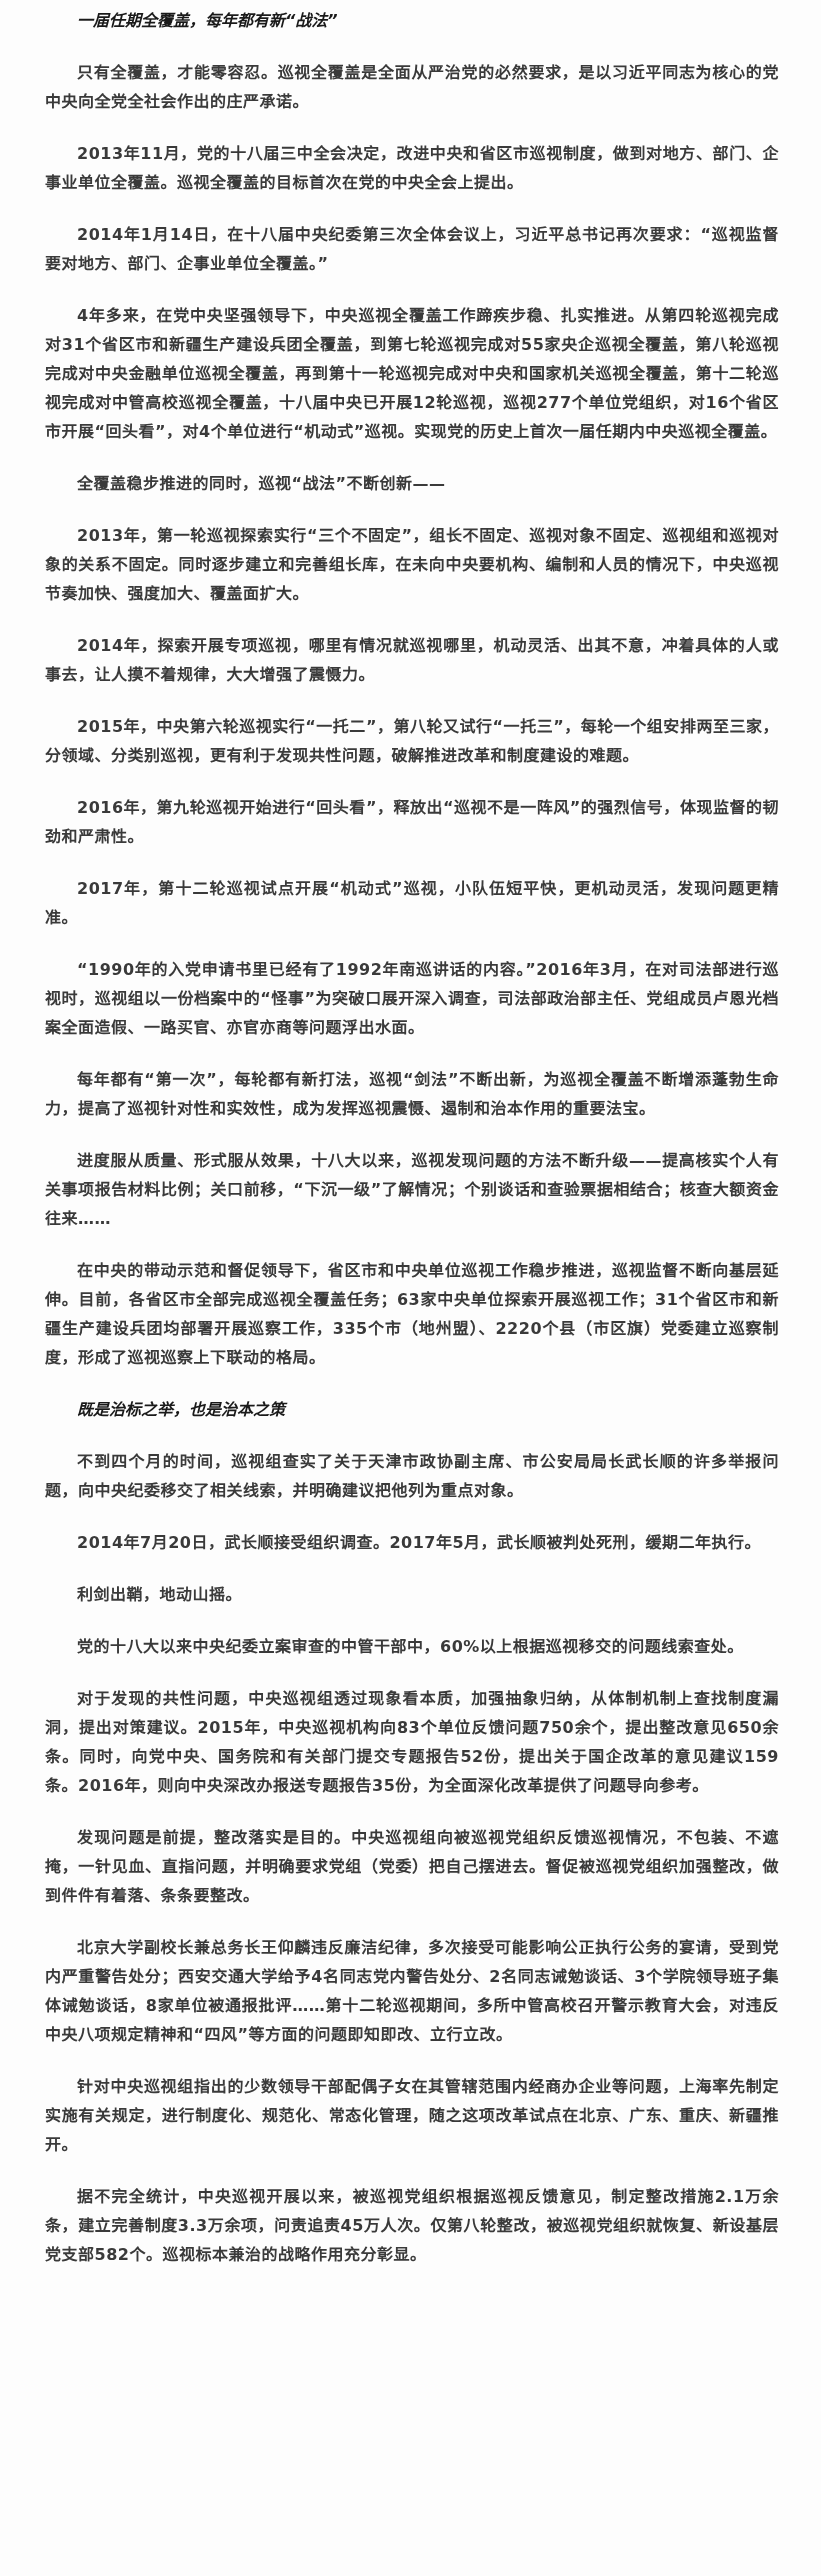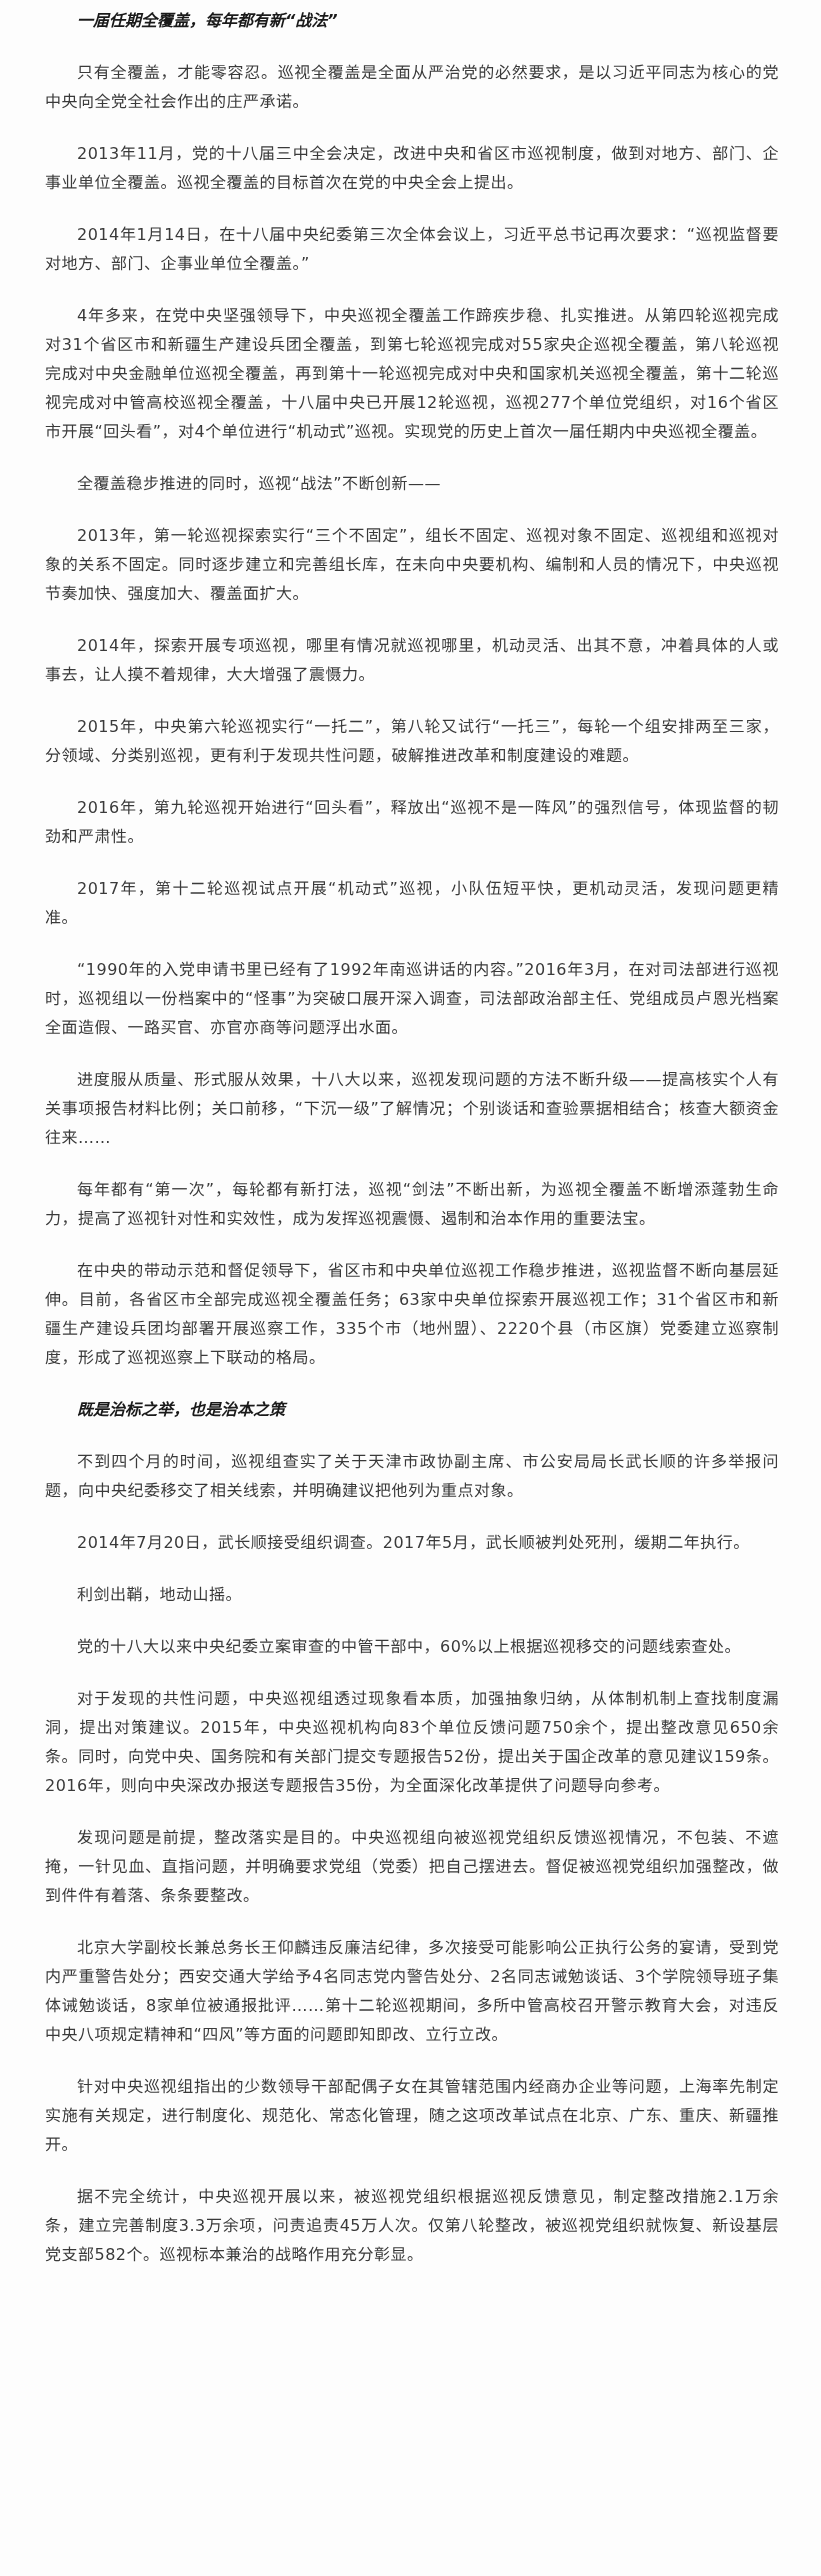--- a/index.html
+++ b/index.html
@@ -23,21 +23,21 @@
     line-height: 29px;
     font-weight: bold;
     color: #1a1a1a;
     text-indent: 2em;
     margin: 0 0 23px 0;
     font-style: italic;
   }
   .article p.paragraph {
     font-size: 16px;
     line-height: 29px;
-    font-weight: normal;
+    font-weight: bold;
     color: #3a3a3a;
     text-indent: 2em;
     margin: 0 0 23px 0;
     text-align: justify;
     letter-spacing: 0.5px;
   }
 </style>
 </head>
 <body>
 
@@ -47,22 +47,22 @@
     <p class="paragraph">2013年11月，党的十八届三中全会决定，改进中央和省区市巡视制度，做到对地方、部门、企事业单位全覆盖。巡视全覆盖的目标首次在党的中央全会上提出。</p>
     <p class="paragraph">2014年1月14日，在十八届中央纪委第三次全体会议上，习近平总书记再次要求：“巡视监督要对地方、部门、企事业单位全覆盖。”</p>
     <p class="paragraph">4年多来，在党中央坚强领导下，中央巡视全覆盖工作蹄疾步稳、扎实推进。从第四轮巡视完成对31个省区市和新疆生产建设兵团全覆盖，到第七轮巡视完成对55家央企巡视全覆盖，第八轮巡视完成对中央金融单位巡视全覆盖，再到第十一轮巡视完成对中央和国家机关巡视全覆盖，第十二轮巡视完成对中管高校巡视全覆盖，十八届中央已开展12轮巡视，巡视277个单位党组织，对16个省区市开展“回头看”，对4个单位进行“机动式”巡视。实现党的历史上首次一届任期内中央巡视全覆盖。</p>
     <p class="paragraph">全覆盖稳步推进的同时，巡视“战法”不断创新——</p>
     <p class="paragraph">2013年，第一轮巡视探索实行“三个不固定”，组长不固定、巡视对象不固定、巡视组和巡视对象的关系不固定。同时逐步建立和完善组长库，在未向中央要机构、编制和人员的情况下，中央巡视节奏加快、强度加大、覆盖面扩大。</p>
     <p class="paragraph">2014年，探索开展专项巡视，哪里有情况就巡视哪里，机动灵活、出其不意，冲着具体的人或事去，让人摸不着规律，大大增强了震慑力。</p>
     <p class="paragraph">2015年，中央第六轮巡视实行“一托二”，第八轮又试行“一托三”，每轮一个组安排两至三家，分领域、分类别巡视，更有利于发现共性问题，破解推进改革和制度建设的难题。</p>
     <p class="paragraph">2016年，第九轮巡视开始进行“回头看”，释放出“巡视不是一阵风”的强烈信号，体现监督的韧劲和严肃性。</p>
     <p class="paragraph">2017年，第十二轮巡视试点开展“机动式”巡视，小队伍短平快，更机动灵活，发现问题更精准。</p>
     <p class="paragraph">“1990年的入党申请书里已经有了1992年南巡讲话的内容。”2016年3月，在对司法部进行巡视时，巡视组以一份档案中的“怪事”为突破口展开深入调查，司法部政治部主任、党组成员卢恩光档案全面造假、一路买官、亦官亦商等问题浮出水面。</p>
+    <p class="paragraph">每年都有“第一次”，每轮都有新打法，巡视“剑法”不断出新，为巡视全覆盖不断增添蓬勃生命力，提高了巡视针对性和实效性，成为发挥巡视震慑、遏制和治本作用的重要法宝。</p>
     <p class="paragraph">进度服从质量、形式服从效果，十八大以来，巡视发现问题的方法不断升级——提高核实个人有关事项报告材料比例；关口前移，“下沉一级”了解情况；个别谈话和查验票据相结合；核查大额资金往来……</p>
-    <p class="paragraph">每年都有“第一次”，每轮都有新打法，巡视“剑法”不断出新，为巡视全覆盖不断增添蓬勃生命力，提高了巡视针对性和实效性，成为发挥巡视震慑、遏制和治本作用的重要法宝。</p>
     <p class="paragraph">在中央的带动示范和督促领导下，省区市和中央单位巡视工作稳步推进，巡视监督不断向基层延伸。目前，各省区市全部完成巡视全覆盖任务；63家中央单位探索开展巡视工作；31个省区市和新疆生产建设兵团均部署开展巡察工作，335个市（地州盟）、2220个县（市区旗）党委建立巡察制度，形成了巡视巡察上下联动的格局。</p>
     <h2 class="heading">既是治标之举，也是治本之策</h2>
     <p class="paragraph">不到四个月的时间，巡视组查实了关于天津市政协副主席、市公安局局长武长顺的许多举报问题，向中央纪委移交了相关线索，并明确建议把他列为重点对象。</p>
     <p class="paragraph">2014年7月20日，武长顺接受组织调查。2017年5月，武长顺被判处死刑，缓期二年执行。</p>
     <p class="paragraph">利剑出鞘，地动山摇。</p>
     <p class="paragraph">党的十八大以来中央纪委立案审查的中管干部中，60%以上根据巡视移交的问题线索查处。</p>
     <p class="paragraph">对于发现的共性问题，中央巡视组透过现象看本质，加强抽象归纳，从体制机制上查找制度漏洞，提出对策建议。2015年，中央巡视机构向83个单位反馈问题750余个，提出整改意见650余条。同时，向党中央、国务院和有关部门提交专题报告52份，提出关于国企改革的意见建议159条。2016年，则向中央深改办报送专题报告35份，为全面深化改革提供了问题导向参考。</p>
     <p class="paragraph">发现问题是前提，整改落实是目的。中央巡视组向被巡视党组织反馈巡视情况，不包装、不遮掩，一针见血、直指问题，并明确要求党组（党委）把自己摆进去。督促被巡视党组织加强整改，做到件件有着落、条条要整改。</p>
     <p class="paragraph">北京大学副校长兼总务长王仰麟违反廉洁纪律，多次接受可能影响公正执行公务的宴请，受到党内严重警告处分；西安交通大学给予4名同志党内警告处分、2名同志诫勉谈话、3个学院领导班子集体诫勉谈话，8家单位被通报批评……第十二轮巡视期间，多所中管高校召开警示教育大会，对违反中央八项规定精神和“四风”等方面的问题即知即改、立行立改。</p>
     <p class="paragraph">针对中央巡视组指出的少数领导干部配偶子女在其管辖范围内经商办企业等问题，上海率先制定实施有关规定，进行制度化、规范化、常态化管理，随之这项改革试点在北京、广东、重庆、新疆推开。</p>

